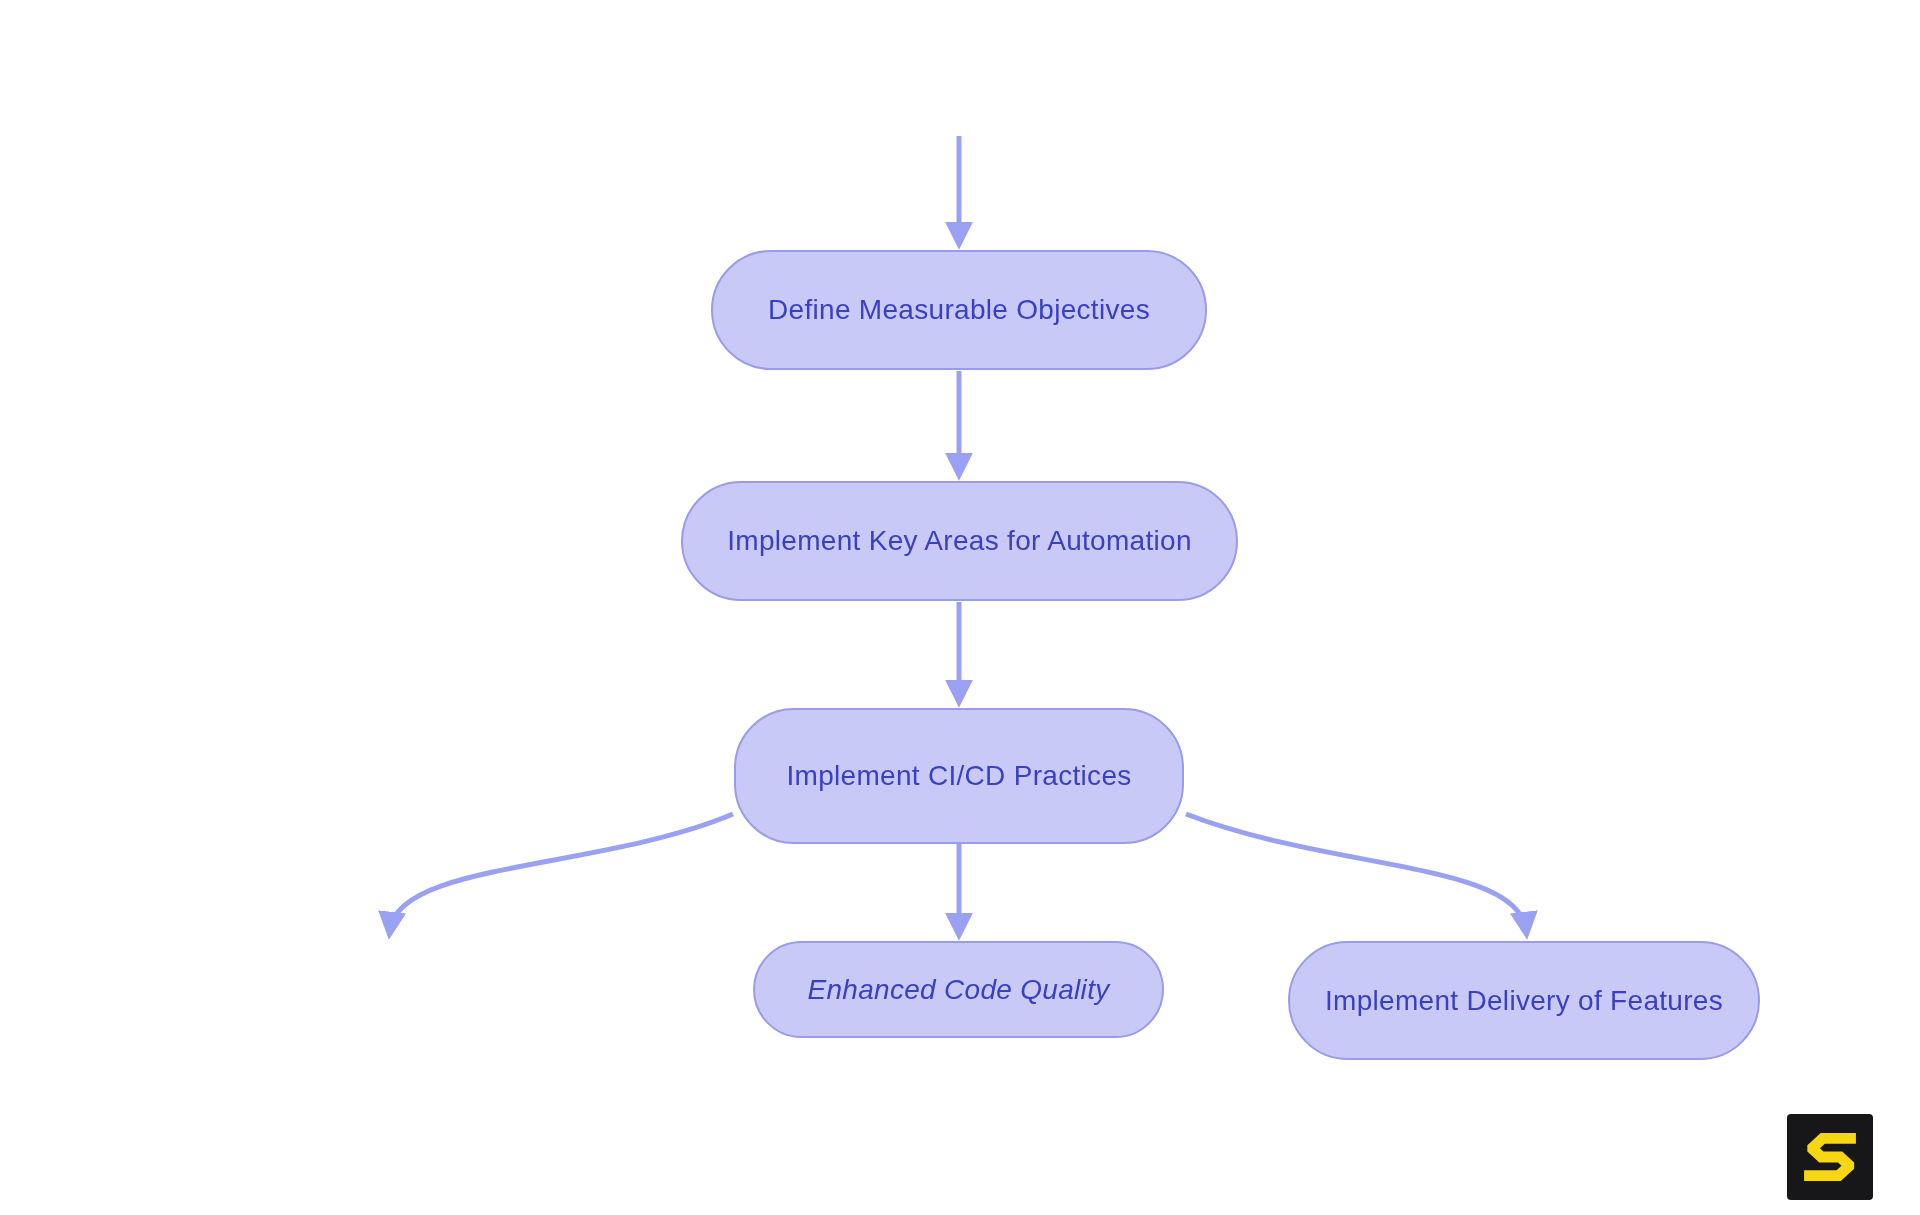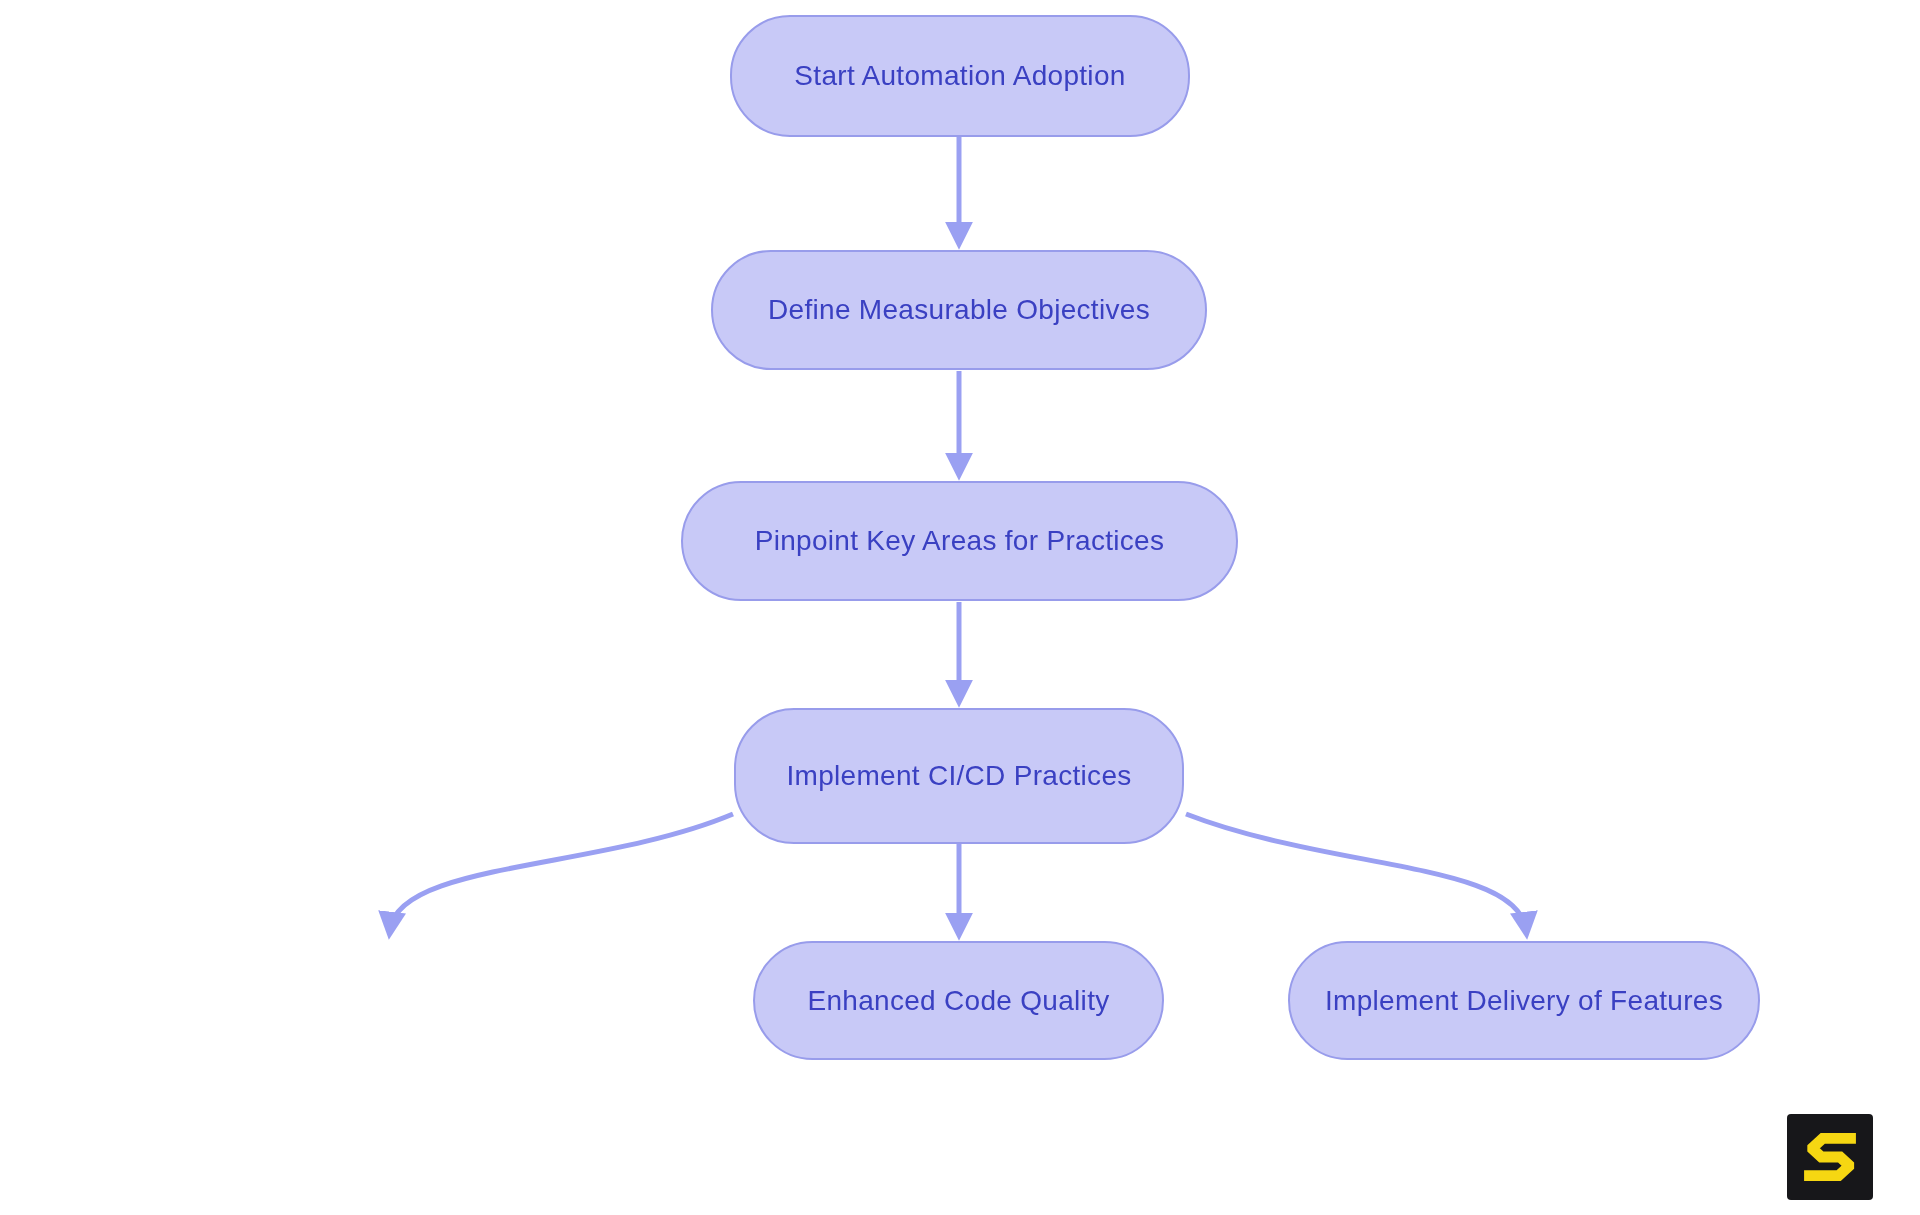--- a/index.html
+++ b/index.html
@@ -70,38 +70,35 @@
       </marker>
     </defs>
     <path class="edge" d="M 959 136 L 959 240" marker-end="url(#arrowhead)"></path>
     <path class="edge" d="M 959 371 L 959 471" marker-end="url(#arrowhead)"></path>
     <path class="edge" d="M 959 602 L 959 698" marker-end="url(#arrowhead)"></path>
     <path class="edge" d="M 733 814 C 600 870, 398 862, 390 930" marker-end="url(#arrowhead)"></path>
     <path class="edge" d="M 959 829 L 959 931" marker-end="url(#arrowhead)"></path>
     <path class="edge" d="M 1186 814 C 1330 870, 1518 862, 1526 930" marker-end="url(#arrowhead)"></path>
   </svg>
 
-  <div class="node" style="left:730px;top:15px;width:460px;height:122px;">
-    <span>Start Automation Adoption</span>
-  </div>
 
   <div class="node" style="left:711px;top:250px;width:496px;height:120px;">
     <span>Define Measurable Objectives</span>
   </div>
 
   <div class="node" style="left:681px;top:481px;width:557px;height:120px;">
-    <span>Pinpoint Key Areas for Practices</span>
+    <span>Implement Key Areas for Automation</span>
   </div>
 
   <div class="node" style="left:734px;top:708px;width:450px;height:136px;">
     <span>Implement CI/CD Practices</span>
   </div>
 
 
-  <div class="node" style="left:753px;top:941px;width:411px;height:119px;">
+  <div class="node" style="left:753px;top:941px;width:411px;height:97px;font-style:italic;">
     <span>Enhanced Code Quality</span>
   </div>
 
   <div class="node" style="left:1288px;top:941px;width:472px;height:119px;">
     <span>Implement Delivery of Features</span>
   </div>
 
   <div class="logo">
     <svg viewBox="0 0 100 100" xmlns="http://www.w3.org/2000/svg">
       <path class="s-stroke" d="M 86 24 L 40 24 L 26 37 L 26 39 L 38 50 L 64 50 L 76 61 L 76 63 L 62 76 L 14 76"></path>

